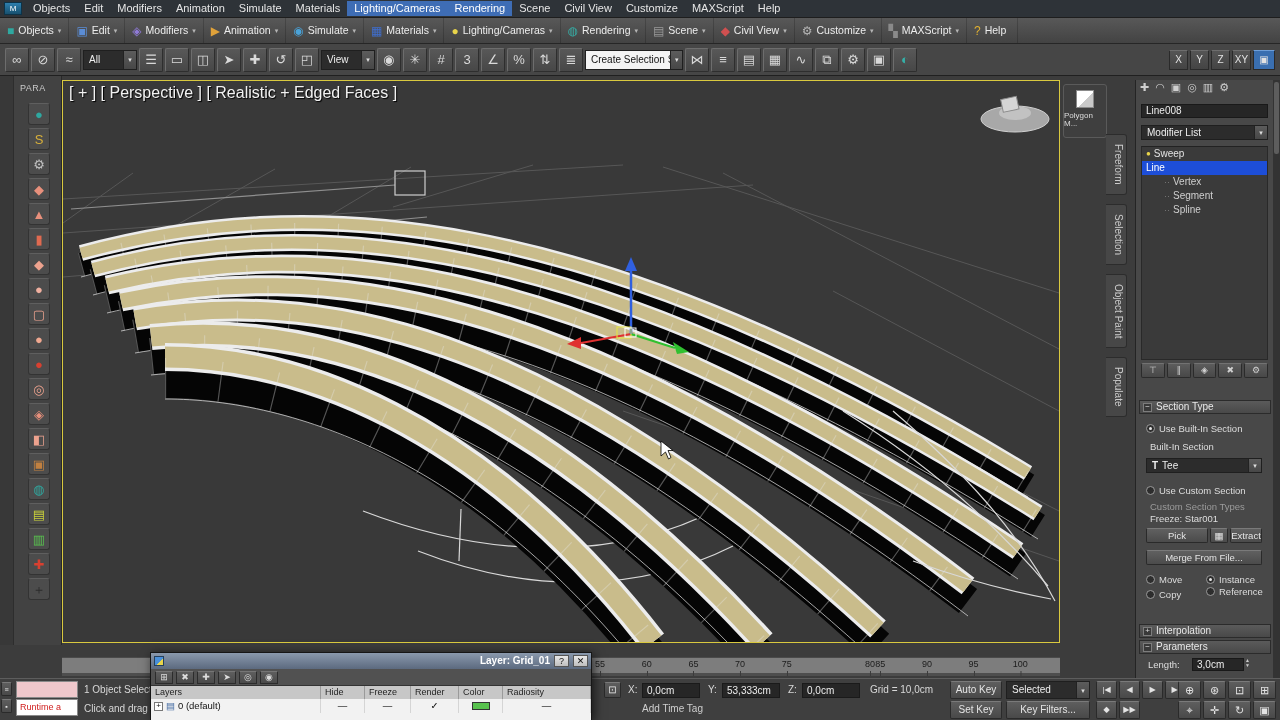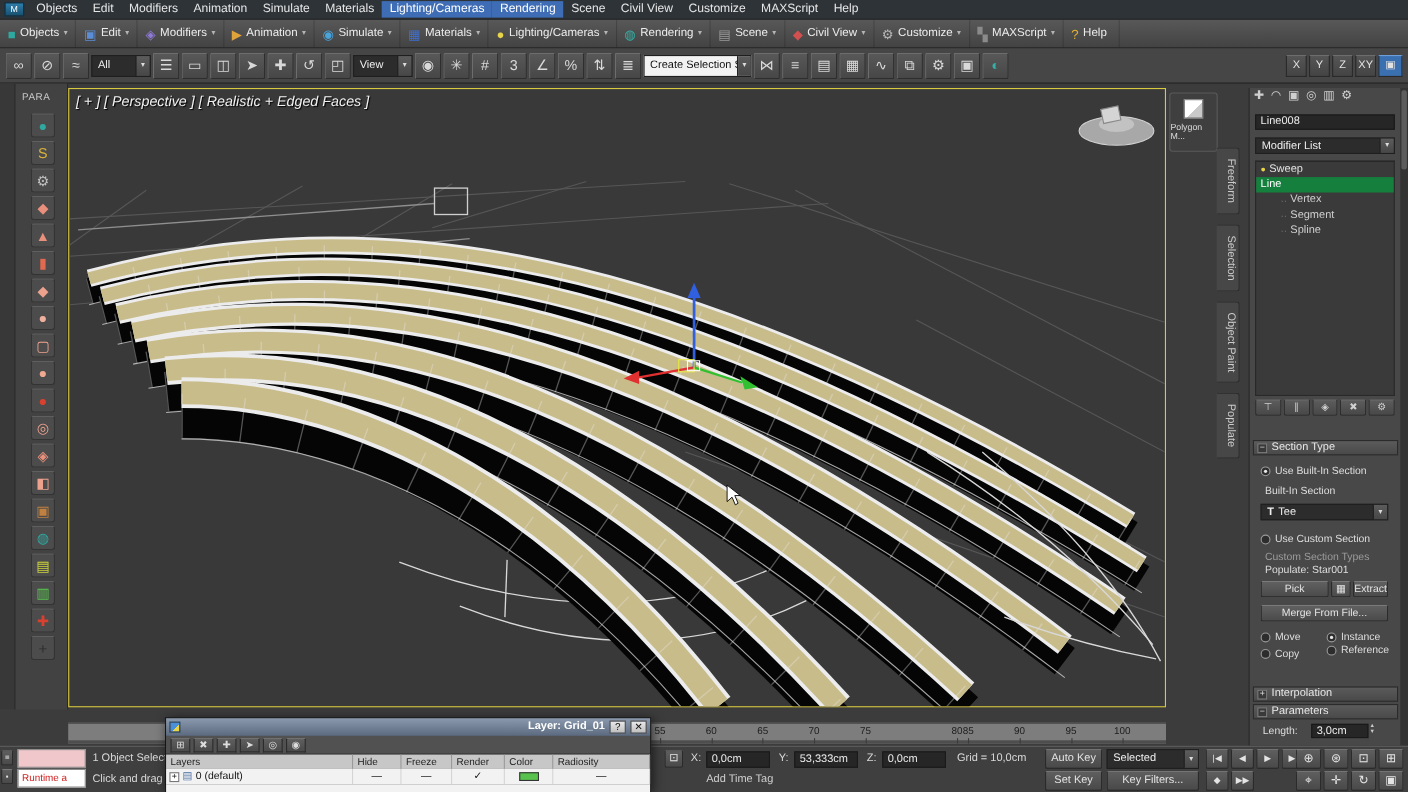--- a/index.html
+++ b/index.html
@@ -31,41 +31,41 @@
         background:linear-gradient(#555,#444);border:1px solid #2a2a2a;border-top-color:#6d6d6d;color:#e2e2e2;}
   
   .leftbar{left:0;top:76px;width:62px;height:569px;background:#424242;border-right:1px solid #292929;}
   .leftstrip{left:0;top:0;width:14px;height:100%;background:#383838;border-right:1px solid #2d2d2d;position:absolute;}
   .paralabel{position:absolute;left:20px;top:8px;font-size:9px;color:#c9c9c9;letter-spacing:.5px;}
   .licons{position:absolute;left:16px;top:24px;width:46px;}
   .licon{width:22px;height:22px;margin:3px auto;display:flex;align-items:center;justify-content:center;font-size:13px;
         background:#4c4c4c;border:1px solid #333;border-top-color:#5f5f5f;border-radius:3px;}
   
   .vp{left:62px;top:80px;width:998px;height:563px;background:#393939;border:1px solid #d9c93f;}
-  .vplabel{position:absolute;left:6px;top:4px;font-size:13px;color:#f2f2f2;text-shadow:1px 1px 1px #000;z-index:6;font-style:italic;}
+  .vplabel{position:absolute;left:6px;top:4px;font-size:16px;color:#f2f2f2;text-shadow:1px 1px 1px #000;z-index:6;}
   .watermark{position:absolute;left:0px;bottom:12px;z-index:6;display:flex;align-items:center;gap:8px;
         background:rgba(28,28,28,.35);padding:3px 12px 5px 6px;color:#b9b9b9;font-size:27px;}
   .wlogo{width:18px;height:18px;background:radial-gradient(circle at 35% 35%,#cfcfcf,#7e7e7e);border-radius:50%;}
   
   .polychip{left:1063px;top:84px;width:44px;height:54px;background:#3f3f3f;border:1px solid #5a5a5a;border-radius:3px;
         display:flex;flex-direction:column;align-items:center;padding-top:5px;gap:4px;}
   .cube{width:18px;height:18px;background:linear-gradient(135deg,#ffffff 0 55%,#c9c9c9 55%);border:1px solid #8a8a8a;}
   .polylabel{font-size:8px;color:#dcdcdc;}
   .vtabs{left:1106px;top:134px;width:21px;display:flex;flex-direction:column;gap:9px;}
   .vtab{writing-mode:vertical-rl;padding:9px 3px;background:#474747;border:1px solid #2c2c2c;border-left:none;
         border-radius:0 3px 3px 0;color:#cccccc;font-size:10px;}
   
   .panel{left:1135px;top:80px;width:145px;height:598px;background:#484848;border-left:1px solid #242424;}
   .ptabs{position:absolute;left:4px;top:2px;display:flex;gap:6px;font-size:11px;color:#cfcfcf;}
   .field{background:#262626;border:1px solid #191919;color:#ececec;font-size:10px;display:flex;align-items:center;padding-left:4px;}
   .stackbox{position:absolute;left:5px;top:66px;width:127px;height:214px;background:#3a3a3a;border:1px solid #292929;border-top-color:#222;}
   .srow{height:14px;display:flex;align-items:center;padding-left:4px;font-size:10px;color:#e2e2e2;}
   .srow .bulb{display:none;color:#e8d44a;font-size:8px;margin-right:3px;}
   .srow .bulb.show{display:inline;}
-  .srow.sel{background:#15803d;color:#fff;}
+  .srow.sel{background:#1d4ed8;color:#fff;}
   .srow.child{padding-left:22px;color:#cfcfcf;}
   .srow.child::before{content:"··";color:#7c7c7c;margin-right:3px;font-size:9px;}
   .sbtn{height:15px;flex:1;display:flex;align-items:center;justify-content:center;font-size:9px;color:#d0d0d0;
         background:linear-gradient(#5c5c5c,#484848);border:1px solid #2b2b2b;border-top-color:#727272;border-radius:2px;}
   .rollh{position:absolute;left:3px;width:132px;height:14px;background:linear-gradient(#5b5b5b,#494949);
         border:1px solid #2b2b2b;display:flex;align-items:center;gap:4px;padding:0 3px;font-size:10px;color:#e8e8e8;}
   .pm{width:9px;height:9px;flex:none;background:#393939;border:1px solid #7d7d7d;color:#ddd;font-size:8px;
         display:flex;align-items:center;justify-content:center;}
   .prow{position:absolute;display:flex;align-items:center;font-size:9.5px;color:#dedede;}
   .rad{width:9px;height:9px;flex:none;border:1px solid #9a9a9a;border-radius:50%;background:#2d2d2d;position:relative;margin-right:4px;display:inline-block;}
@@ -579,21 +579,21 @@
       <span class="ddarrow">▾</span>
     </div>
     <div class="prow" style="left:10px;top:406px">
       <span class="rad"></span>
       <span>Use Custom Section</span>
     </div>
     <div class="prow dim" style="left:14px;top:422px">
       <span>Custom Section Types</span>
     </div>
     <div class="prow" style="left:14px;top:434px">
-      <span>Populate: Star001</span>
+      <span>Freeze: Star001</span>
     </div>
     <div class="abs" style="left:10px;top:448px;width:116px;display:flex;gap:2px">
       <div class="pbtn" style="width:62px">Pick</div>
       <div class="pbtn" style="width:18px">▦</div>
       <div class="pbtn" style="flex:1">Extract</div>
     </div>
     <div class="pbtn abs" style="left:10px;top:470px;width:116px">Merge From File...</div>
     <div class="abs" style="left:10px;top:492px;width:120px;height:30px;display:flex;flex-wrap:wrap">
 
     <div style="width:60px;height:15px;display:flex;align-items:center;font-size:9.5px">

